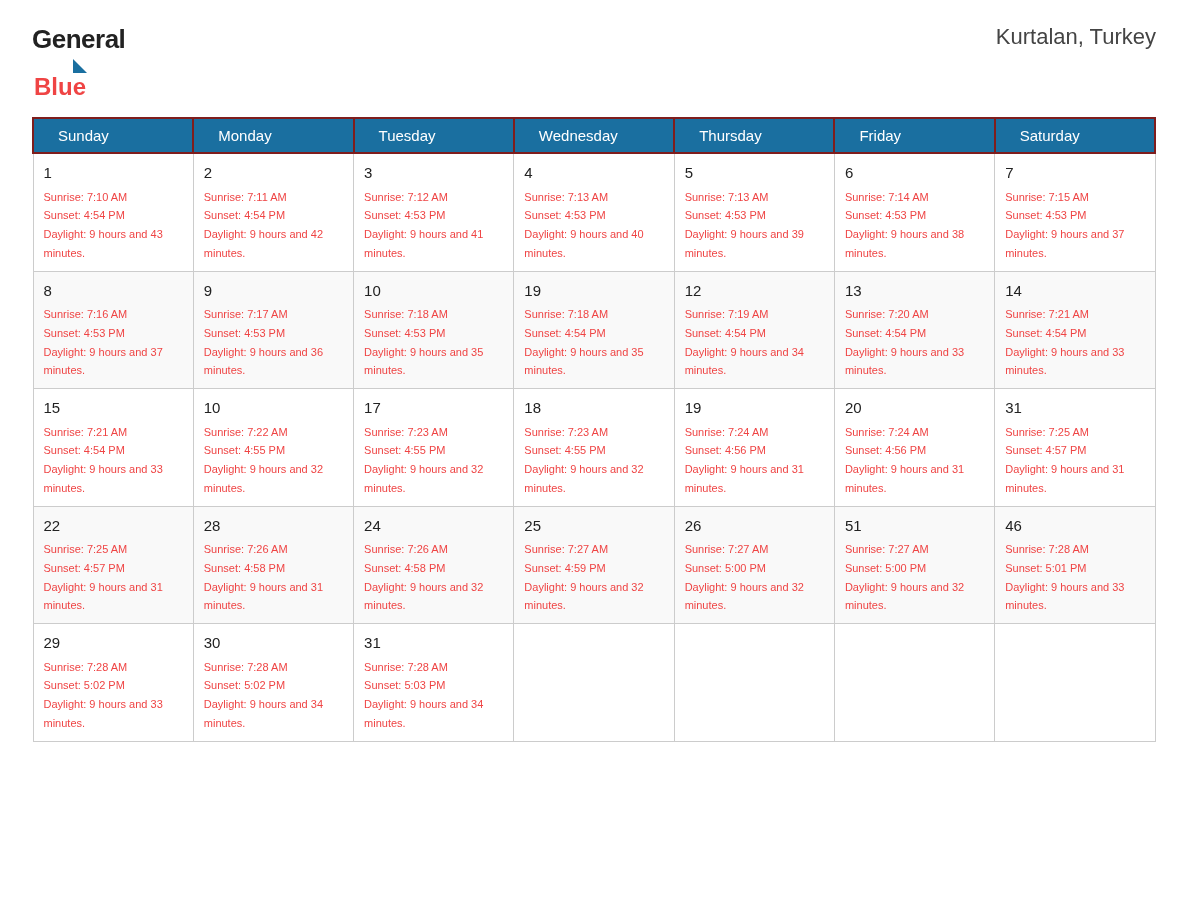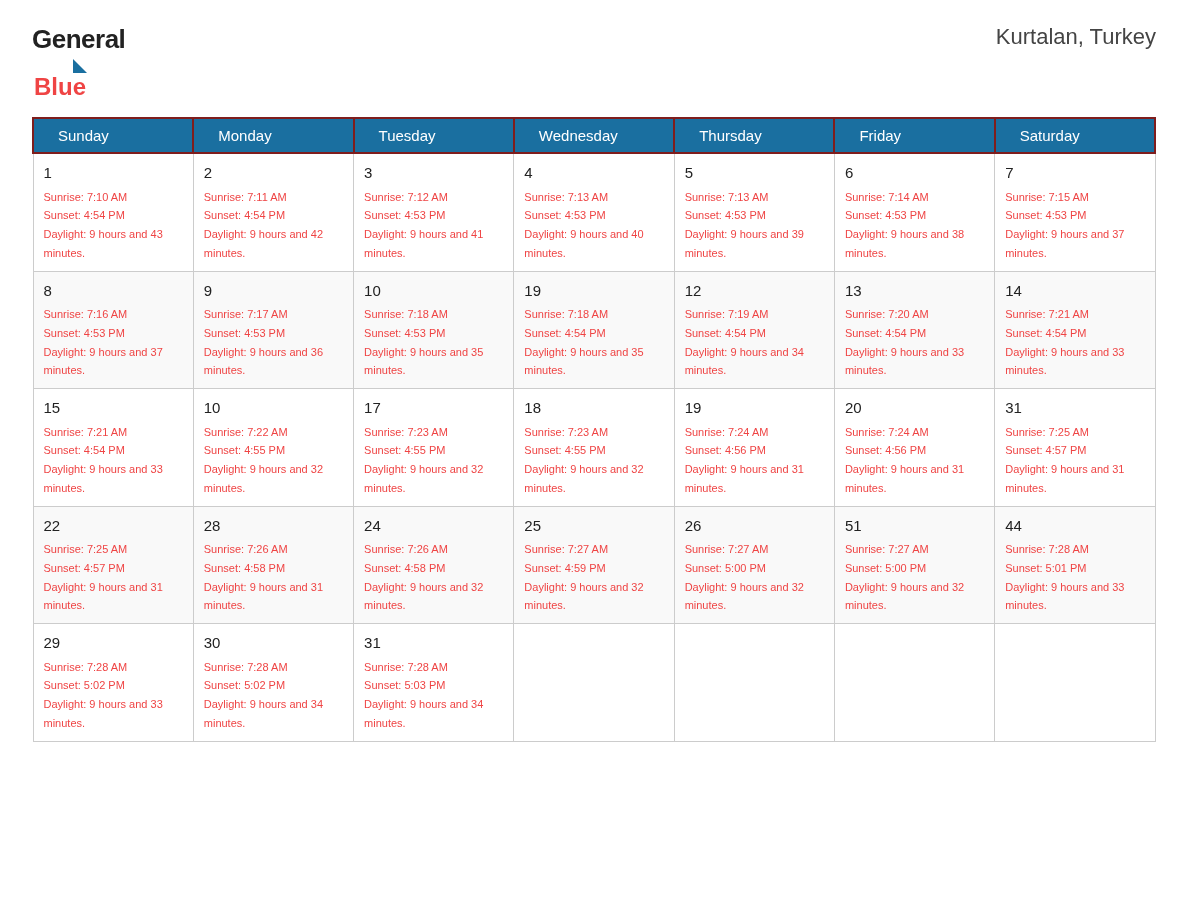--- a/index.html
+++ b/index.html
@@ -189,21 +189,21 @@
         <td><span class="day-num">28</span>
 <span class="day-info">Sunrise: 7:26 AM<br>Sunset: 4:58 PM<br>Daylight: 9 hours and 31 minutes.</span></td>
         <td><span class="day-num">24</span>
 <span class="day-info">Sunrise: 7:26 AM<br>Sunset: 4:58 PM<br>Daylight: 9 hours and 32 minutes.</span></td>
         <td><span class="day-num">25</span>
 <span class="day-info">Sunrise: 7:27 AM<br>Sunset: 4:59 PM<br>Daylight: 9 hours and 32 minutes.</span></td>
         <td><span class="day-num">26</span>
 <span class="day-info">Sunrise: 7:27 AM<br>Sunset: 5:00 PM<br>Daylight: 9 hours and 32 minutes.</span></td>
         <td><span class="day-num">51</span>
 <span class="day-info">Sunrise: 7:27 AM<br>Sunset: 5:00 PM<br>Daylight: 9 hours and 32 minutes.</span></td>
-        <td><span class="day-num">44</span>
+        <td><span class="day-num">46</span>
 <span class="day-info">Sunrise: 7:28 AM<br>Sunset: 5:01 PM<br>Daylight: 9 hours and 33 minutes.</span></td>
       </tr>
       <tr>
         <td><span class="day-num">29</span>
 <span class="day-info">Sunrise: 7:28 AM<br>Sunset: 5:02 PM<br>Daylight: 9 hours and 33 minutes.</span></td>
         <td><span class="day-num">30</span>
 <span class="day-info">Sunrise: 7:28 AM<br>Sunset: 5:02 PM<br>Daylight: 9 hours and 34 minutes.</span></td>
         <td><span class="day-num">31</span>
 <span class="day-info">Sunrise: 7:28 AM<br>Sunset: 5:03 PM<br>Daylight: 9 hours and 34 minutes.</span></td>
         <td class="empty-cell"></td>

